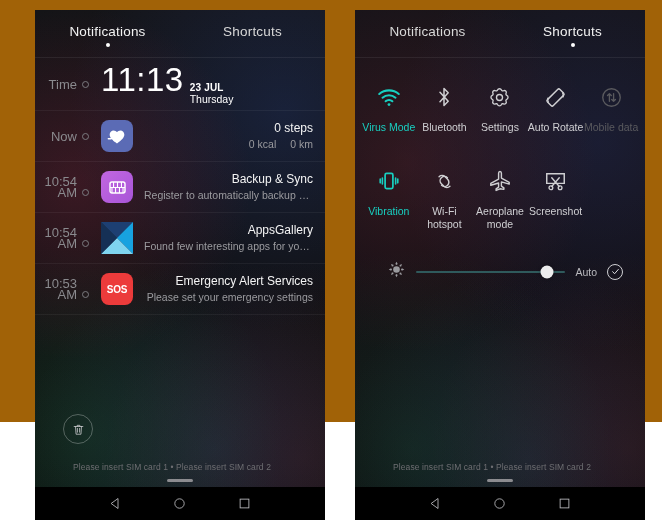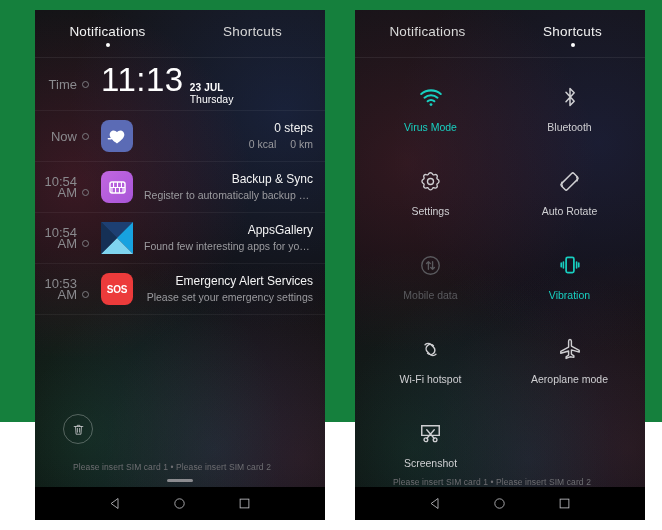--- a/index.html
+++ b/index.html
@@ -9,21 +9,21 @@
     width: 662px;
     height: 530px;
     overflow: hidden;
     font-family: "Liberation Sans", sans-serif;
     -webkit-font-smoothing: antialiased;
   }
   .stage {
     position: relative;
     width: 662px;
     height: 422px;
-    background: #15803d;
+    background: #a16207;
   }
 
   
   .phone {
     position: absolute;
     top: 10px;
     width: 290px;
     height: 510px;
     background: #0d0d0f;
     overflow: hidden;
@@ -229,21 +229,21 @@
     display: flex;
     align-items: center;
     justify-content: space-around;
     padding: 0 48px;
   }
   .navbar div { cursor: pointer; display:flex; align-items:center; justify-content:center;}
 
   
   .grid {
     display: grid;
-    grid-template-columns: repeat(2, 1fr);
+    grid-template-columns: repeat(5, 1fr);
     padding: 22px 6px 0 6px;
     row-gap: 14px;
   }
   .cell {
     display: flex;
     flex-direction: column;
     align-items: center;
     justify-content: flex-start;
     height: 70px;
     cursor: pointer;

